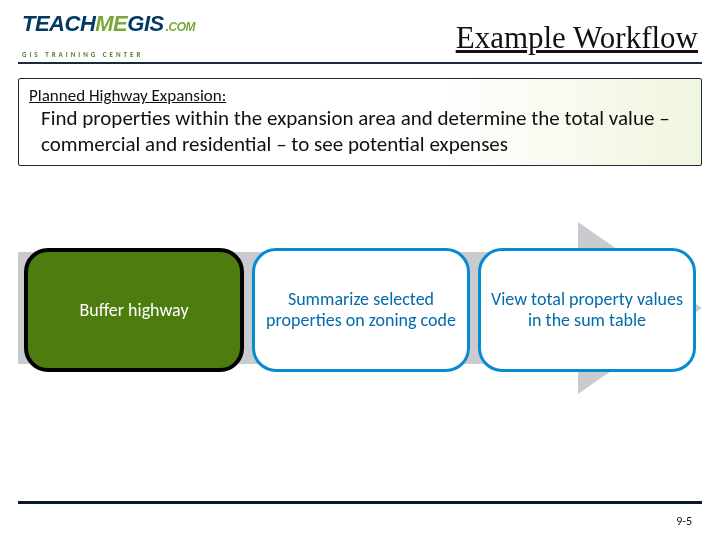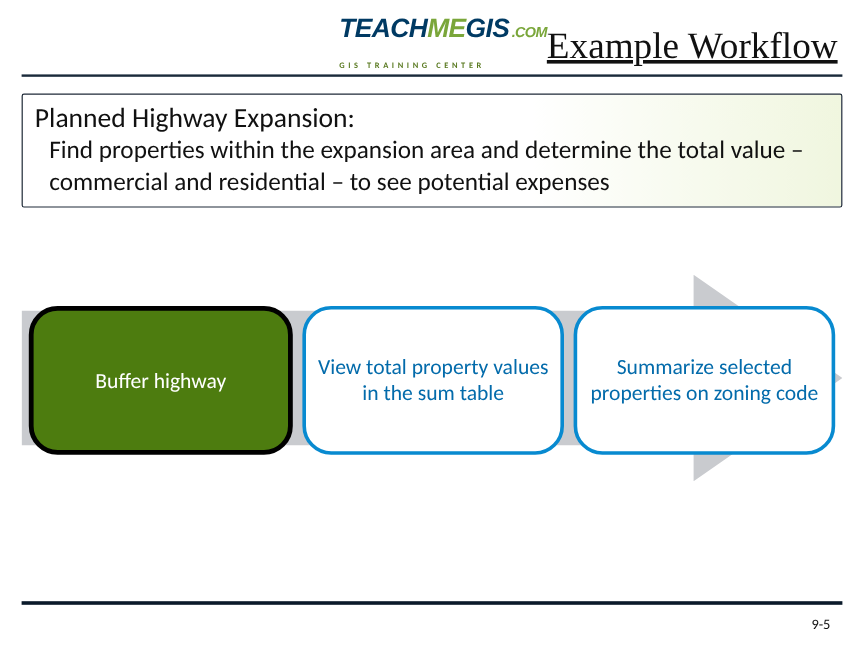--- a/index.html
+++ b/index.html
@@ -7,21 +7,21 @@
     width: 720px;
     height: 540px;
     background: #ffffff;
     font-family: Calibri, "Segoe UI", Arial, sans-serif;
     position: relative;
     overflow: hidden;
   }
   .header {
     display: flex;
     align-items: flex-end;
-    justify-content: flex-end;
+    justify-content: space-between;
     padding: 8px 22px 0 22px;
     height: 58px;
   }
   .logo {
     display: flex;
     flex-direction: column;
     line-height: 1;
   }
   .logo-main {
     font-size: 22px;
@@ -54,21 +54,22 @@
     border-top: 2px solid #1a2a3a;
   }
   .panel {
     margin: 14px 18px 0 18px;
     border: 1px solid #1f2a38;
     background: linear-gradient(to right, #ffffff 0%, #ffffff 62%, #f0f6df 100%);
     padding: 6px 10px 8px 10px;
     border-radius: 2px;
   }
   .panel-head {
-    font-size: 23px;
+    font-size: 17px;
+    text-decoration: underline;
     color: #111;
   }
   .panel-body {
     font-size: 21px;
     color: #111;
     line-height: 1.22;
     margin-left: 12px;
   }
   .flow-area {
     position: relative;
@@ -150,22 +151,22 @@
 
 <div class="flow-area">
   <svg class="arrow" viewBox="0 0 684 172" preserveAspectRatio="none">
     <polygon points="0,30 560,30 560,0 684,86 560,172 560,142 0,142" fill="#c9cbcf"></polygon>
   </svg>
   <div class="steps">
     <div class="step step-current">
       <span>Buffer highway</span>
     </div>
     <div class="step step-next">
-      <span>View total property values in the sum table</span>
+      <span>Summarize selected properties on zoning code</span>
     </div>
     <div class="step step-next">
-      <span>Summarize selected properties on zoning code</span>
+      <span>View total property values in the sum table</span>
     </div>
   </div>
 </div>
 
 <hr class="hr-bottom">
 <div class="pagenum">9-5</div>
 
 </body></html>

